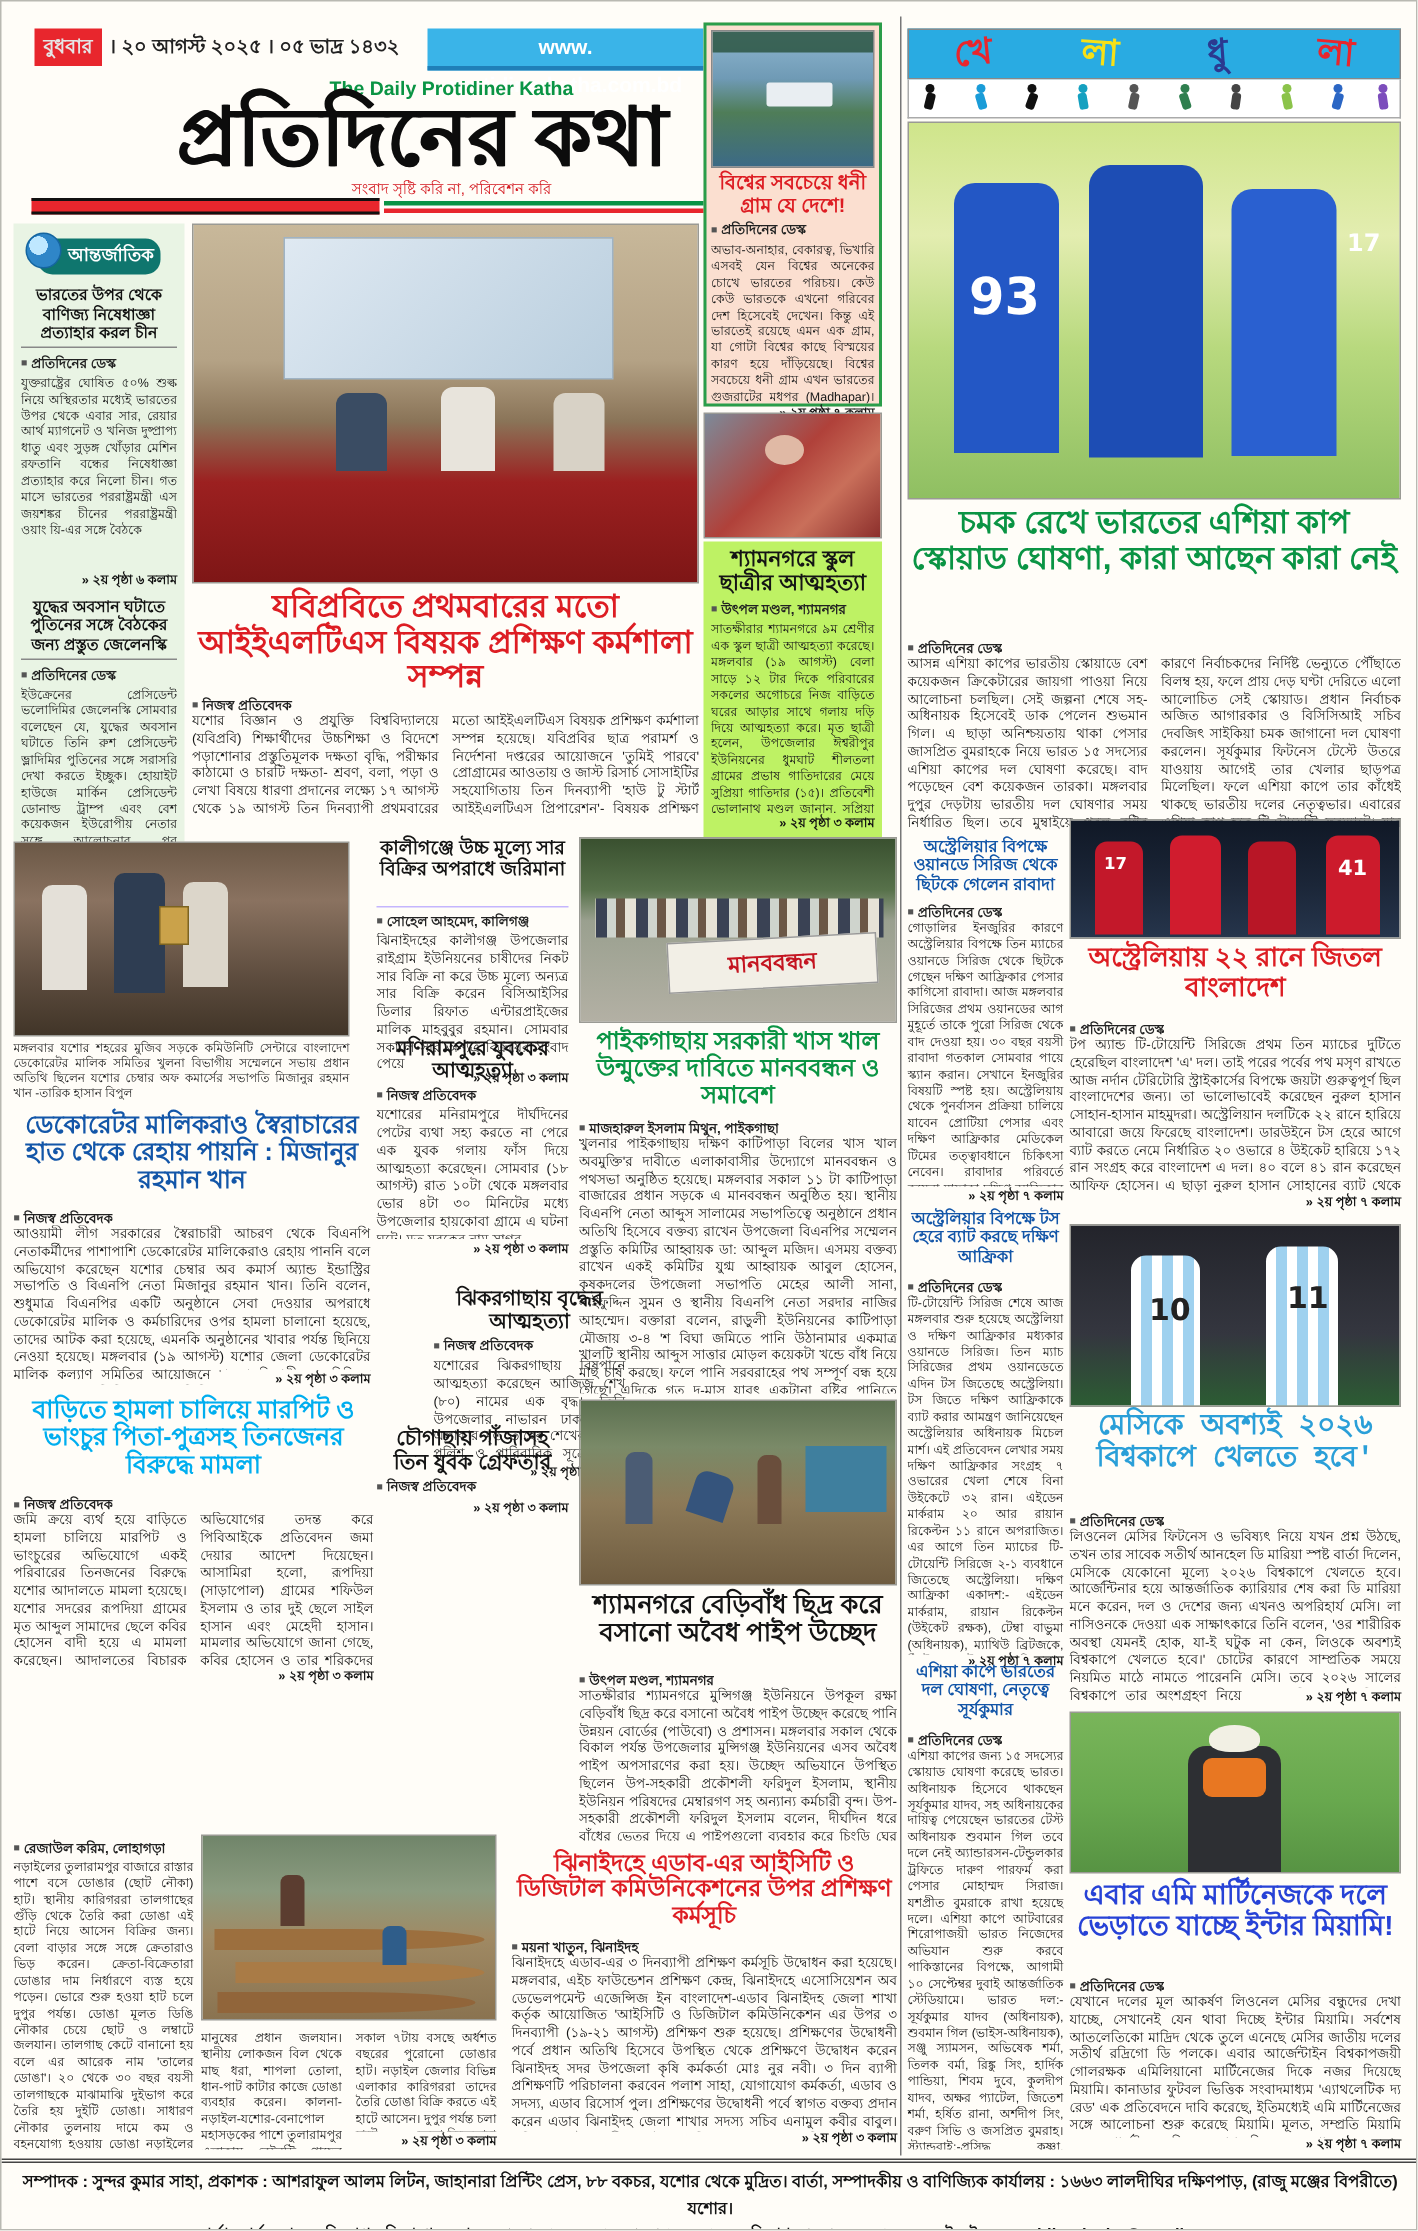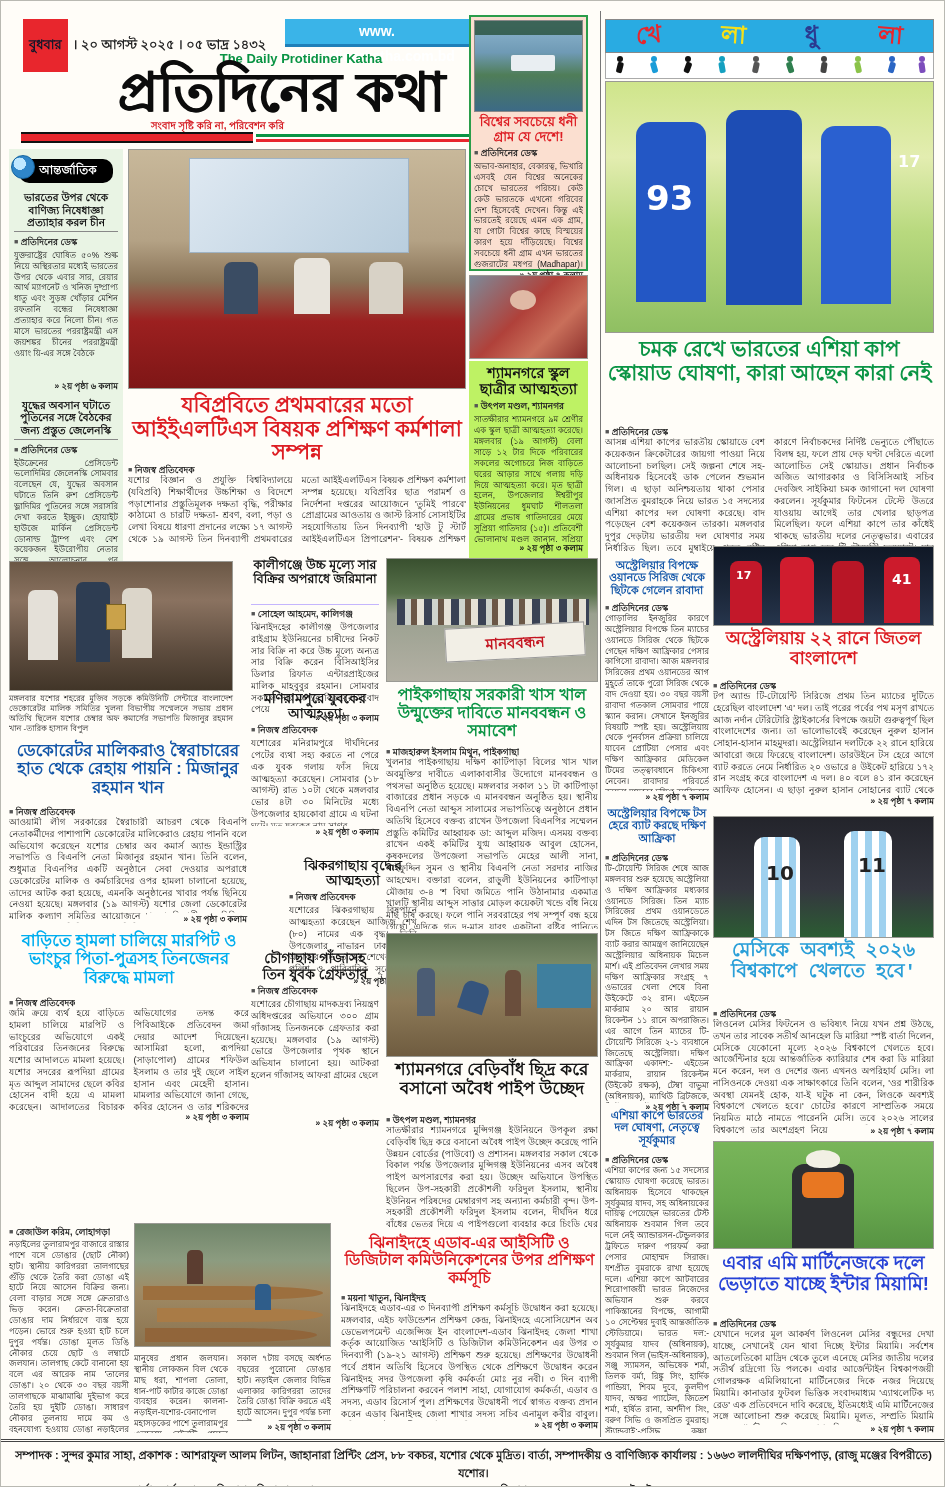--- a/index.html
+++ b/index.html
@@ -21,35 +21,35 @@
   .hl-royal { color:#2742d6; }
   .hl-black { color:#141414; }
   .byline { font-size:9px; font-weight:bold; color:#222; white-space:nowrap; overflow:hidden; }
   .byline .bullet { color:#555; font-size:7px; vertical-align:1px; }
   .body-txt { font-size:9px; text-align:justify; line-height:1.31; color:#161616; overflow:hidden; }
   .body-sm  { font-size:8.3px; }
   .cols-2 { column-count:2; column-gap:9px; }
   .jump { font-weight:bold; font-size:8.5px; color:#111; text-align:right; }
   .capt { font-size:8px; line-height:1.25; text-align:justify; color:#222; }
   
-  .day-box { background:#e8262d; color:#0f172a; font-weight:bold; padding:16px 6px; display:inline-block; }
+  .day-box { background:#e8262d; color:#e5e5e5; font-weight:bold; padding:2px 6px; display:inline-block; }
   .date-rest { font-weight:bold; color:#222; padding-left:5px; }
   .url-box { background:#3ab4e8; color:#fff; font-weight:bold; text-align:center;
              border-bottom:3px solid #1f7fb8; font-size:14px; line-height:25px; }
   .brand-en { color:#0a9444; font-weight:bold; font-size:13px; text-align:center; }
   .masthead { font-weight:900; font-size:54px; color:#0c0c0c; text-align:center; line-height:1;
               text-shadow:1px 0 0 #0c0c0c; }
-  .tagline { color:#d41920; font-size:10px; font-weight:bold; }
+  .tagline { color:#d41920; font-size:10px; text-align:center; font-weight:normal; }
   .bar-red { background:#e8262d; border-top:2px solid #111; border-bottom:2px solid #111; }
   .line-green { background:#0a9444; }
   .line-red { background:#e8262d; }
   
   .intl-box { background:#e9f4e4; }
-  .intl-badge { background:#000000; color:#fff; font-weight:bold; font-size:12px;
-                border-radius:10px; padding:2px 16px 2px 20px; position:relative; display:inline-block; }
+  .intl-badge { background:#0f766e; color:#fff; font-weight:bold; font-size:12px;
+                border-radius:10px; padding:2px 4px 2px 20px; position:relative; display:inline-block; }
   .globe { position:absolute; left:-8px; top:-4px; width:24px; height:24px; border-radius:50%;
            background:radial-gradient(circle at 35% 35%, #bfe8ff 0 30%, #2f86c8 31% 100%);
            border:1px solid #1565a0; }
   .mini-title { font-weight:bold; font-size:10.5px; line-height:1.2; color:#101010;
                 text-align:center; border-bottom:1px solid #888; padding-bottom:2px; margin:5px 0 3px; }
   .village-box { background:#fbdfd0; border:2px solid #2a9d4a; }
   .school-box { background:#bef264; }
   .sports-col { border-left:1.5px solid #777; }
   .sports-banner { background:#29abe2; display:flex; align-items:center; justify-content:space-around; }
   .sports-banner span { font-size:24px; font-weight:900; }
@@ -148,21 +148,20 @@
   </div>
   <div class="abs" style="left:250px;top:857px;width:128px;margin-left:38px;">
     <div class="hl hl-black" style="font-size:13.5px;">ঝিকরগাছায় বৃদ্ধের আত্মহত্যা</div>
     <div class="byline" style="margin-top:2px;"><span class="bullet">■</span> <span>নিজস্ব প্রতিবেদক</span></div>
     <div class="body-txt" style="height:70px;">যশোরের ঝিকরগাছায় বিষপানে আত্মহত্যা করেছেন আজিজ শেখ (৮০) নামের এক বৃদ্ধ। তিনি উপজেলার নাভারন ঢাকা পাড়া এলাকার মৃত তাহের শেখের ছেলে। পুলিশ ও পারিবারিক সূত্রে জানা গেছে, গত রোববার (১৮ আগস্ট) রাত ১১টা ৩০ মিনিট</div>
     <div class="jump">» ২য় পৃষ্ঠা ৩ কলাম</div>
   </div>
   <div class="abs" style="left:250px;top:950px;width:128px;">
     <div class="hl hl-black" style="font-size:14px;">চৌগাছায় গাঁজাসহ তিন যুবক গ্রেফতার</div>
     <div class="byline" style="margin-top:2px;"><span class="bullet">■</span> <span>নিজস্ব প্রতিবেদক</span></div>
-    <div class="body-txt" style="height:118px;">যশোরের চৌগাছায় মাদকদ্রব্য নিয়ন্ত্রণ অধিদপ্তরের অভিযানে ৩০০ গ্রাম গাঁজাসহ তিনজনকে গ্রেফতার করা হয়েছে। মঙ্গলবার (১৯ আগস্ট) ভোরে উপজেলার পৃথক স্থানে অভিযান চালানো হয়। আটকরা হলেন গাঁজাসহ আফরা গ্রামের ছেলে</div>
     <div class="jump">» ২য় পৃষ্ঠা ৩ কলাম</div>
   </div>
 
   <div class="photo" style="left:385px;top:557px;width:212px;height:124px;background:linear-gradient(180deg,#39502f 0%,#57714a 28%,#9aa08f 45%,#b3b0a4 100%);">
     <div class="abs" style="left:10px;top:40px;width:192px;height:26px;background:repeating-linear-gradient(90deg,#3a4254 0 8px,#cfd4cd 8px 14px,#6b5746 14px 20px,#e6e2d6 20px 27px);"></div>
     <div class="abs" style="left:58px;top:66px;width:140px;height:34px;background:#f2efe6;border:1px solid #999;transform:rotate(-3deg);text-align:center;">
       <span style="color:#c41420;font-weight:900;font-size:15px;line-height:34px;">মানববন্ধন</span>
     </div>
   </div>
   <div class="abs hl hl-green" style="left:385px;top:685px;width:212px;font-size:16px;">পাইকগাছায় সরকারী খাস খাল উন্মুক্তের দাবিতে মানববন্ধন ও সমাবেশ</div>

